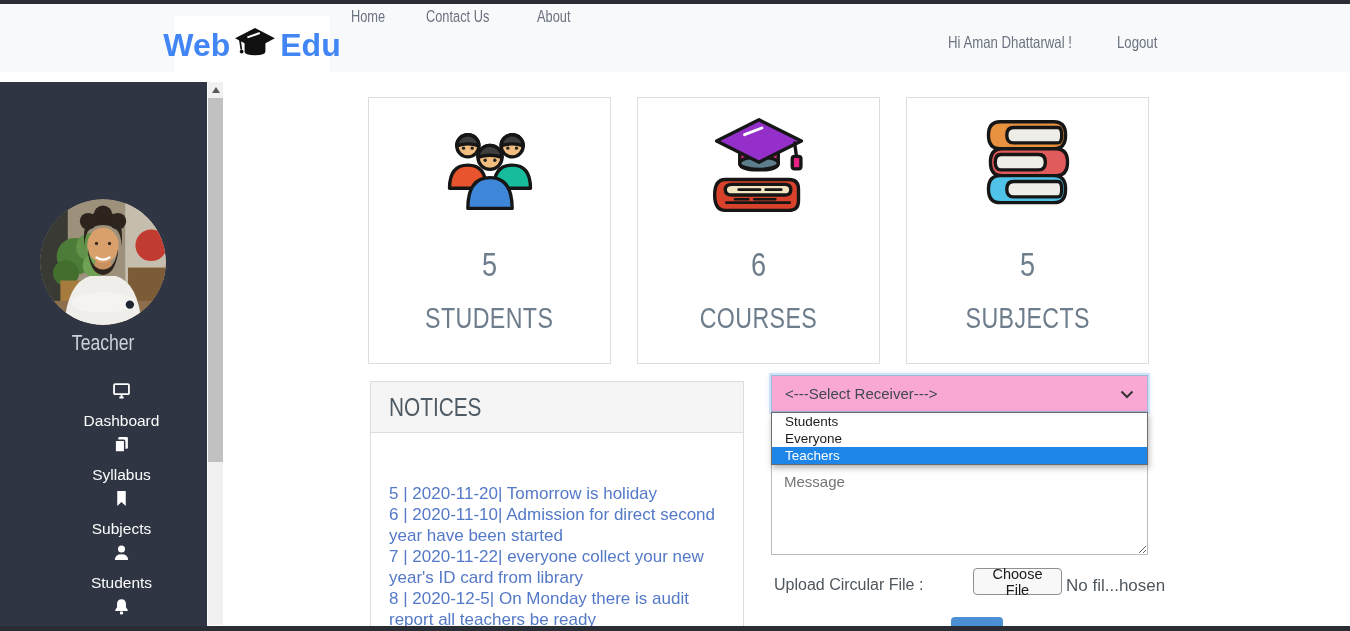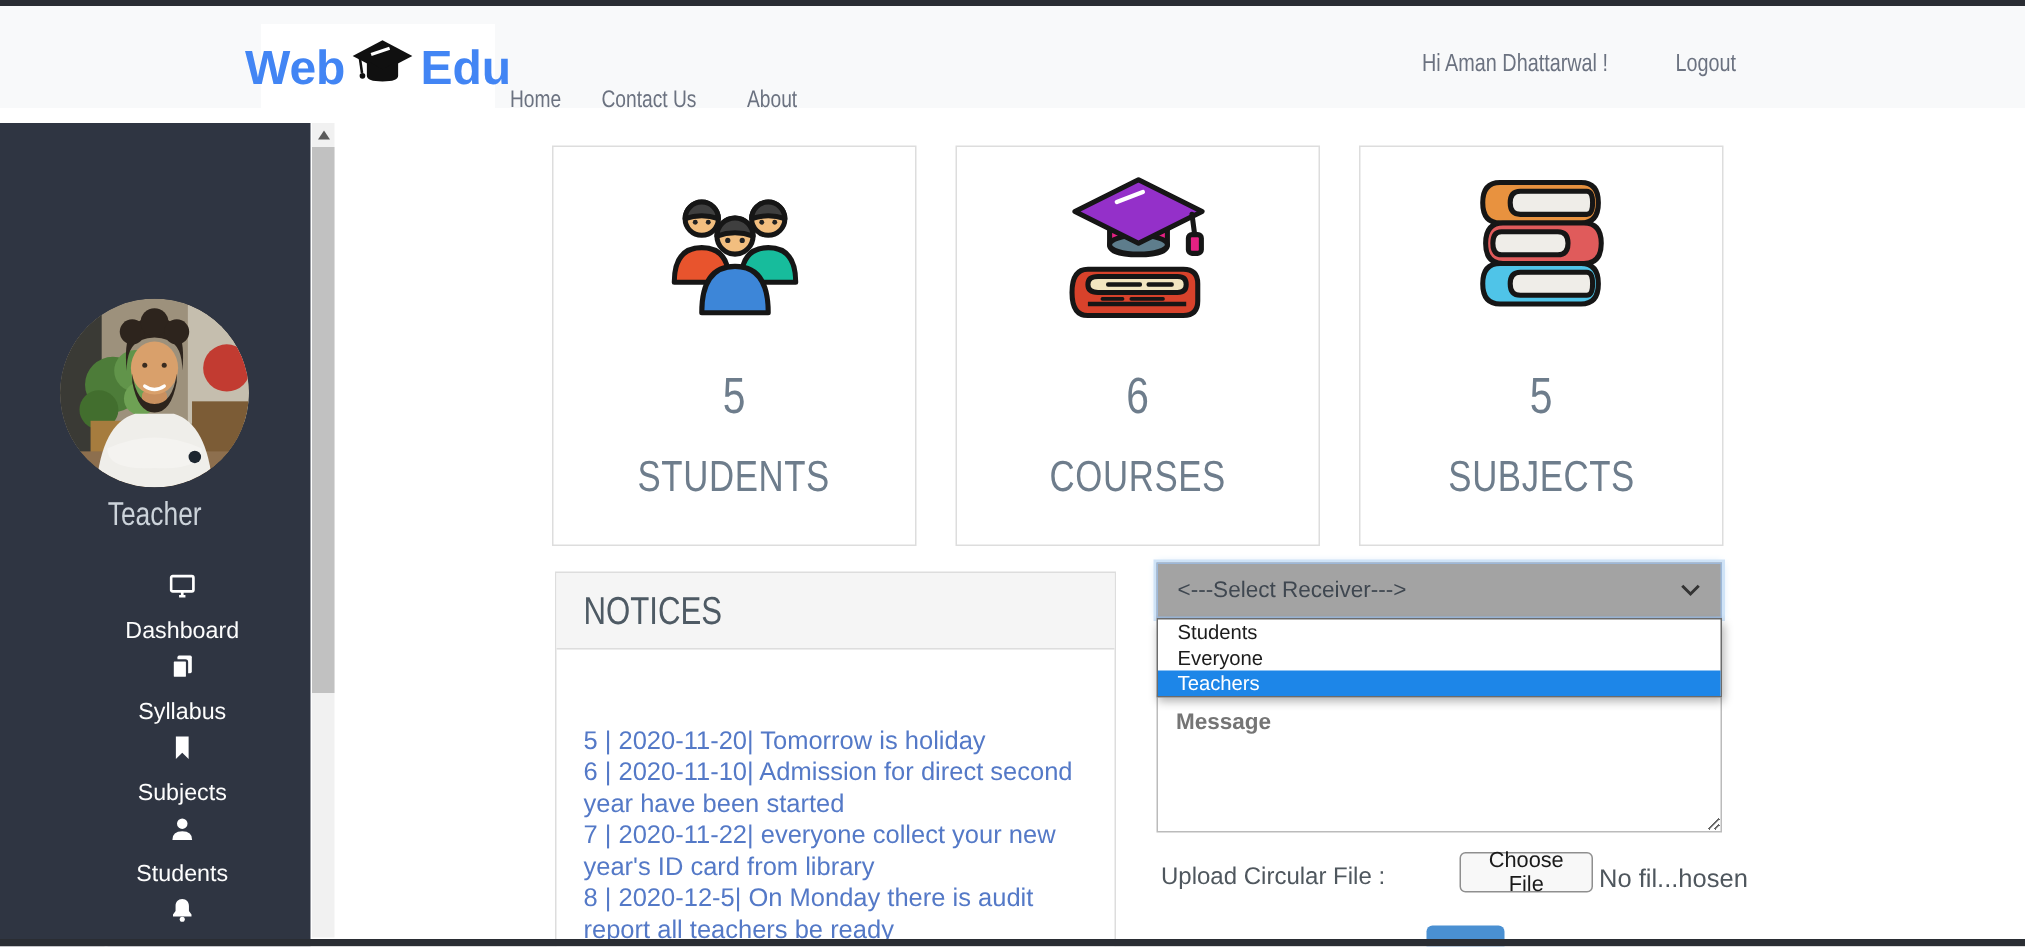--- a/index.html
+++ b/index.html
@@ -11,21 +11,21 @@
 
   
   .top-strip{left:0;top:0;width:1350px;height:4px;background:#2a2d33;}
   .bottom-strip{left:0;top:626px;width:1350px;height:5px;background:#2a2d33;z-index:60;}
 
   
   .navbar{left:0;top:4px;width:1350px;height:68px;background:#f8f9fa;}
   .logo-box{left:174px;top:12px;width:156px;height:59px;background:#fff;display:flex;
             align-items:center;justify-content:center;gap:3px;cursor:pointer;}
   .logo-word{font-size:32px;font-weight:bold;color:#4285f4;}
-  .nav-links{left:340px;top:4px;height:68px;display:flex;align-items:flex-end;gap:18px;}
+  .nav-links{left:351px;top:4px;height:68px;display:flex;align-items:flex-start;gap:32px;}
   .nav-link{font-size:16px;color:#6b7280;cursor:pointer;text-decoration:none;}
   .nav-right{top:4px;right:183px;height:68px;display:flex;align-items:center;gap:14px;}
   .greeting{font-size:16.5px;color:#6b7280;}
   .logout{font-size:16.5px;color:#6b7280;cursor:pointer;text-decoration:none;}
 
   
   .sidebar{left:0;top:82px;width:207px;height:549px;background:#2f3542;}
   .avatar{left:40px;top:117px;width:126px;height:126px;border-radius:50%;overflow:hidden;}
   .role-label{left:0;top:248px;width:207px;text-align:center;color:#ccd3da;font-size:22px;}
   .menu{left:0;top:300px;width:207px;}
@@ -52,32 +52,32 @@
 
   
   .notices{left:370px;top:381px;width:372px;height:300px;background:#fff;border:1px solid #ddd;}
   .notices-header{height:50px;background:#f5f5f5;border-bottom:1px solid #ddd;display:flex;
                   align-items:center;padding-left:18px;font-size:26px;color:#4e5a64;}
   .notices-body{padding:50px 18px 0 18px;}
   .notice-link{display:block;color:#5479c7;font-size:17px;line-height:21px;
                text-decoration:none;cursor:pointer;}
 
   
-  .select-box{left:771px;top:375px;width:377px;height:37px;background:#a3a3a3;box-sizing:border-box;
+  .select-box{left:771px;top:375px;width:377px;height:37px;background:#f9a8d4;box-sizing:border-box;
               border:1px solid #9db8d9;box-shadow:0 0 0 2px #cfe3f7,0 0 6px #b9d7f3;
               display:flex;align-items:center;justify-content:space-between;
               padding:0 13px;cursor:pointer;z-index:10;}
   .select-value{font-size:15px;color:#3f4750;}
   .dropdown{left:771px;top:412px;width:377px;box-sizing:border-box;background:#fff;
             border:1px solid #6b6b6b;box-shadow:1px 3px 6px rgba(0,0,0,.3);z-index:20;}
   .option{height:17px;line-height:17px;font-size:13.5px;color:#1c1c1c;padding-left:13px;cursor:pointer;}
   .option.hl{background:#1d86e8;color:#fff;}
   .message-area{left:771px;top:463px;width:377px;height:92px;box-sizing:border-box;z-index:5;
                 border:1px solid #bbb;background:#fff;resize:both;padding:9px 12px;
-                font-family:"Liberation Sans",sans-serif;font-size:15px;color:#333;font-weight:bold;}
+                font-family:"Liberation Sans",sans-serif;font-size:15px;color:#333;}
   .message-area::placeholder{color:#757575;}
   .upload-label{left:774px;top:576px;font-size:16px;color:#4f575e;}
   .choose-file{left:973px;top:568px;width:89px;height:27px;box-sizing:border-box;background:#f8f8f8;
                border:1px solid #8f8f8f;border-radius:4px;font-size:14.5px;color:#1a1a1a;
                display:flex;align-items:center;justify-content:center;cursor:pointer;
                font-family:"Liberation Sans",sans-serif;}
   .file-status{left:1066px;top:576px;font-size:17px;color:#4f575e;}
   .send-btn{left:951px;top:617px;width:52px;height:32px;background:#4a90d2;border:none;
             border-radius:4px;cursor:pointer;z-index:50;}
 </style>

